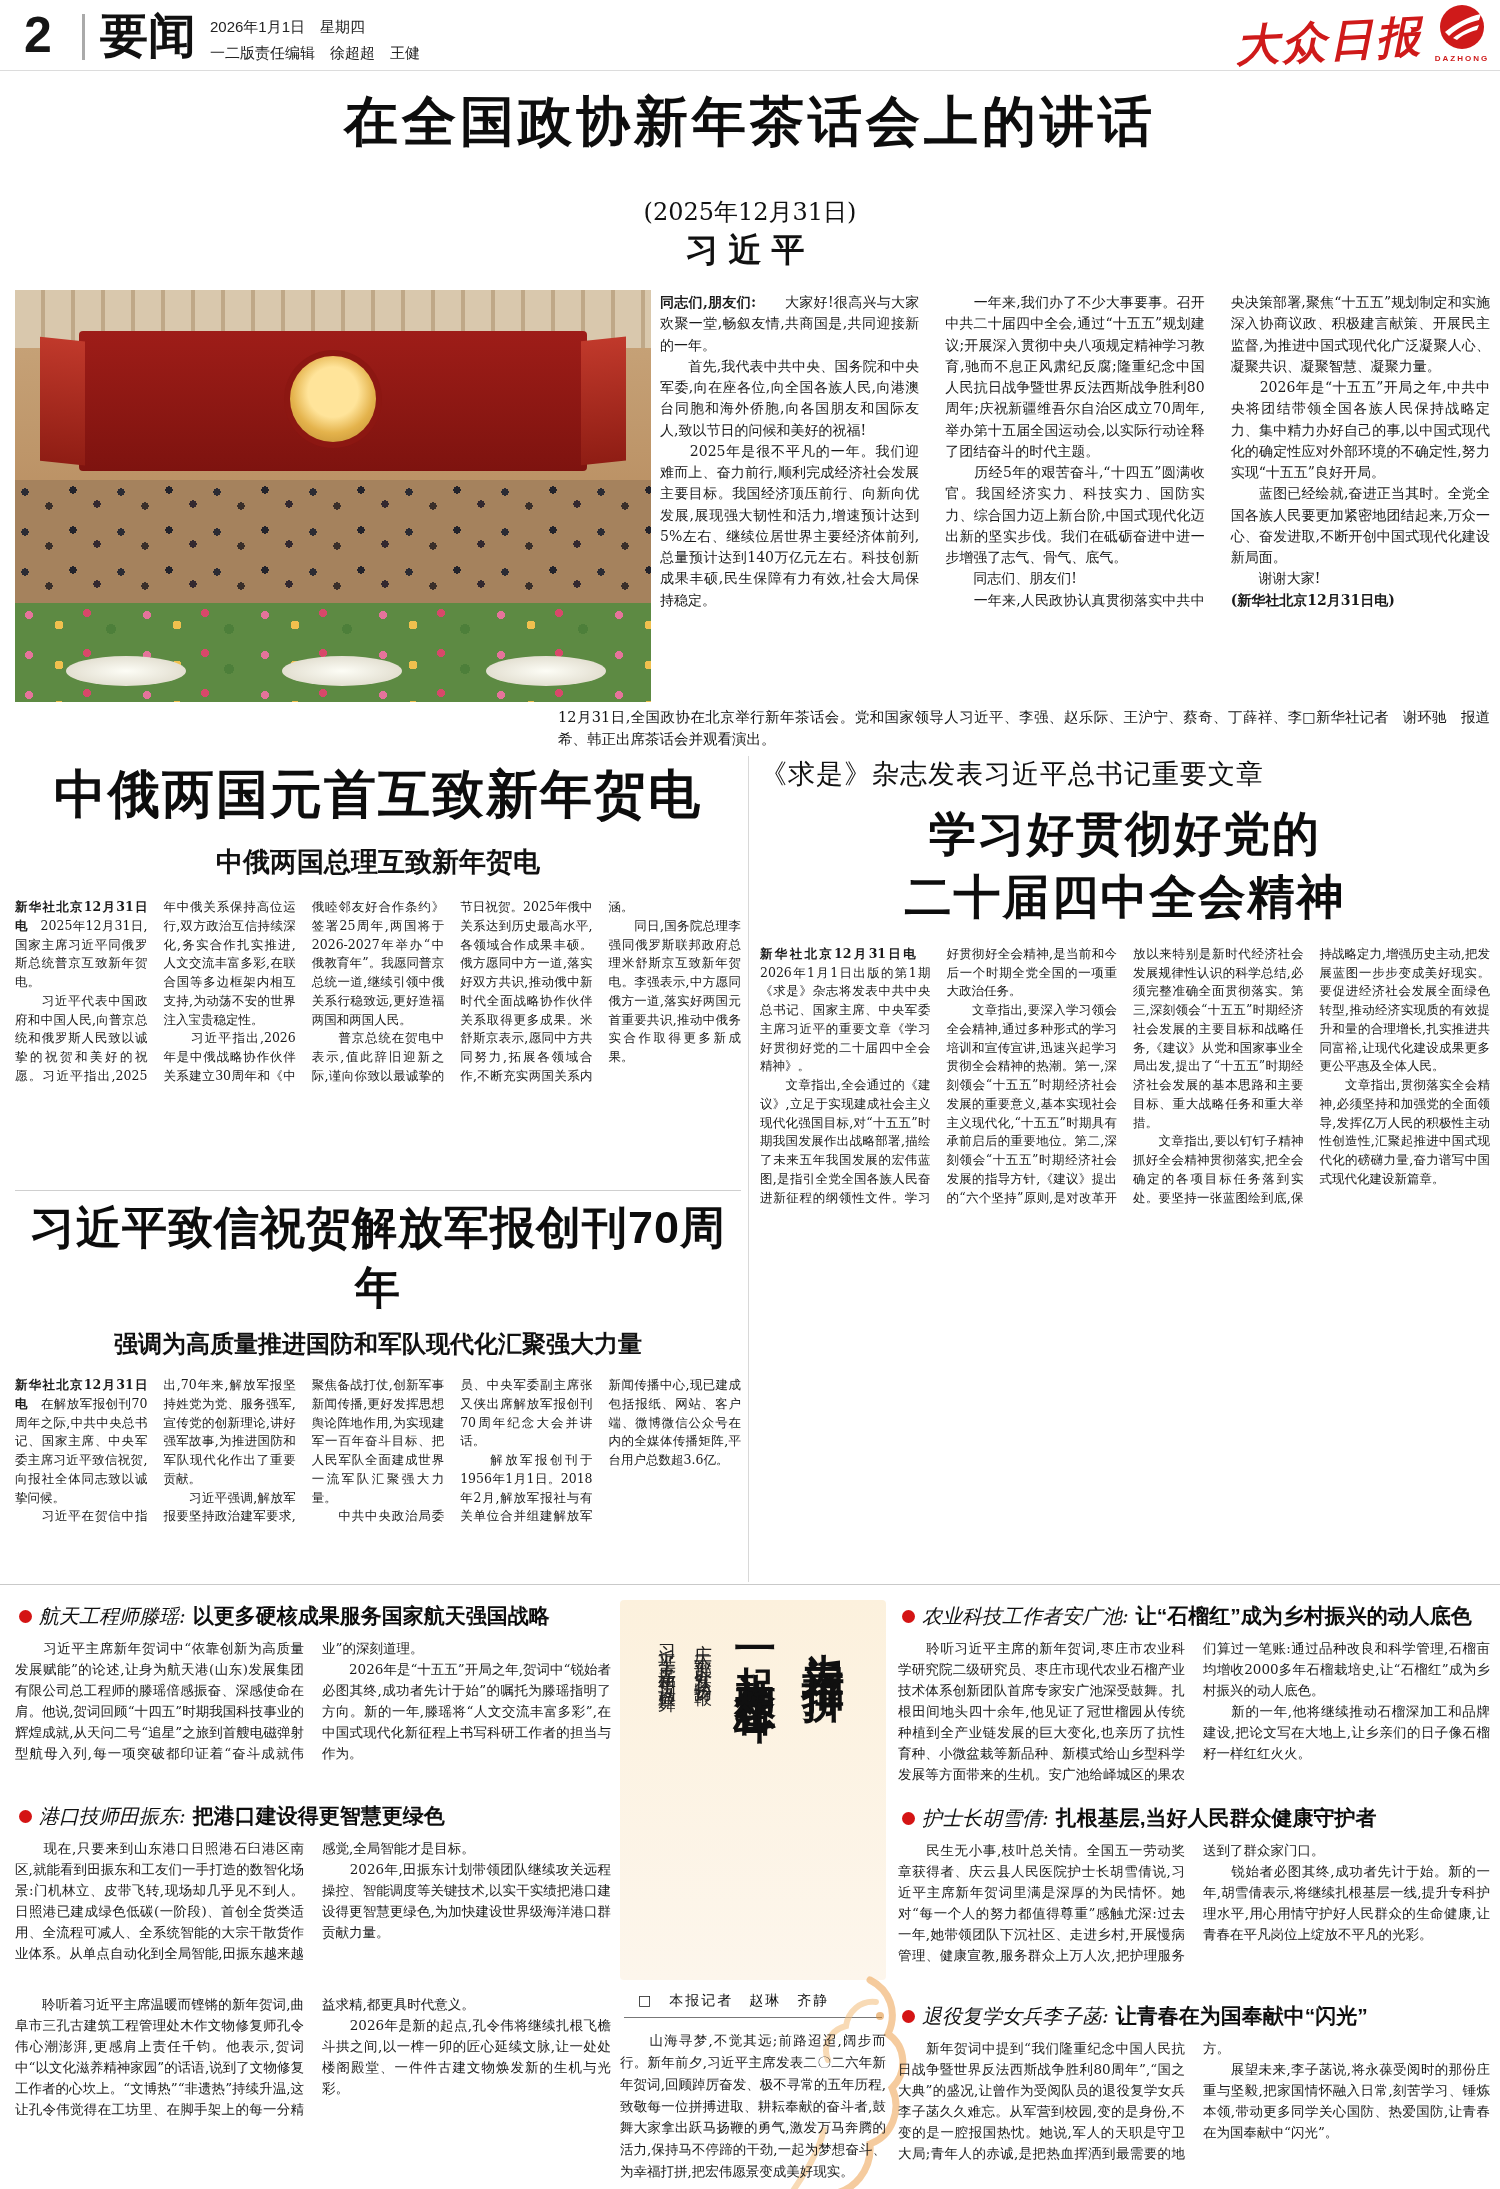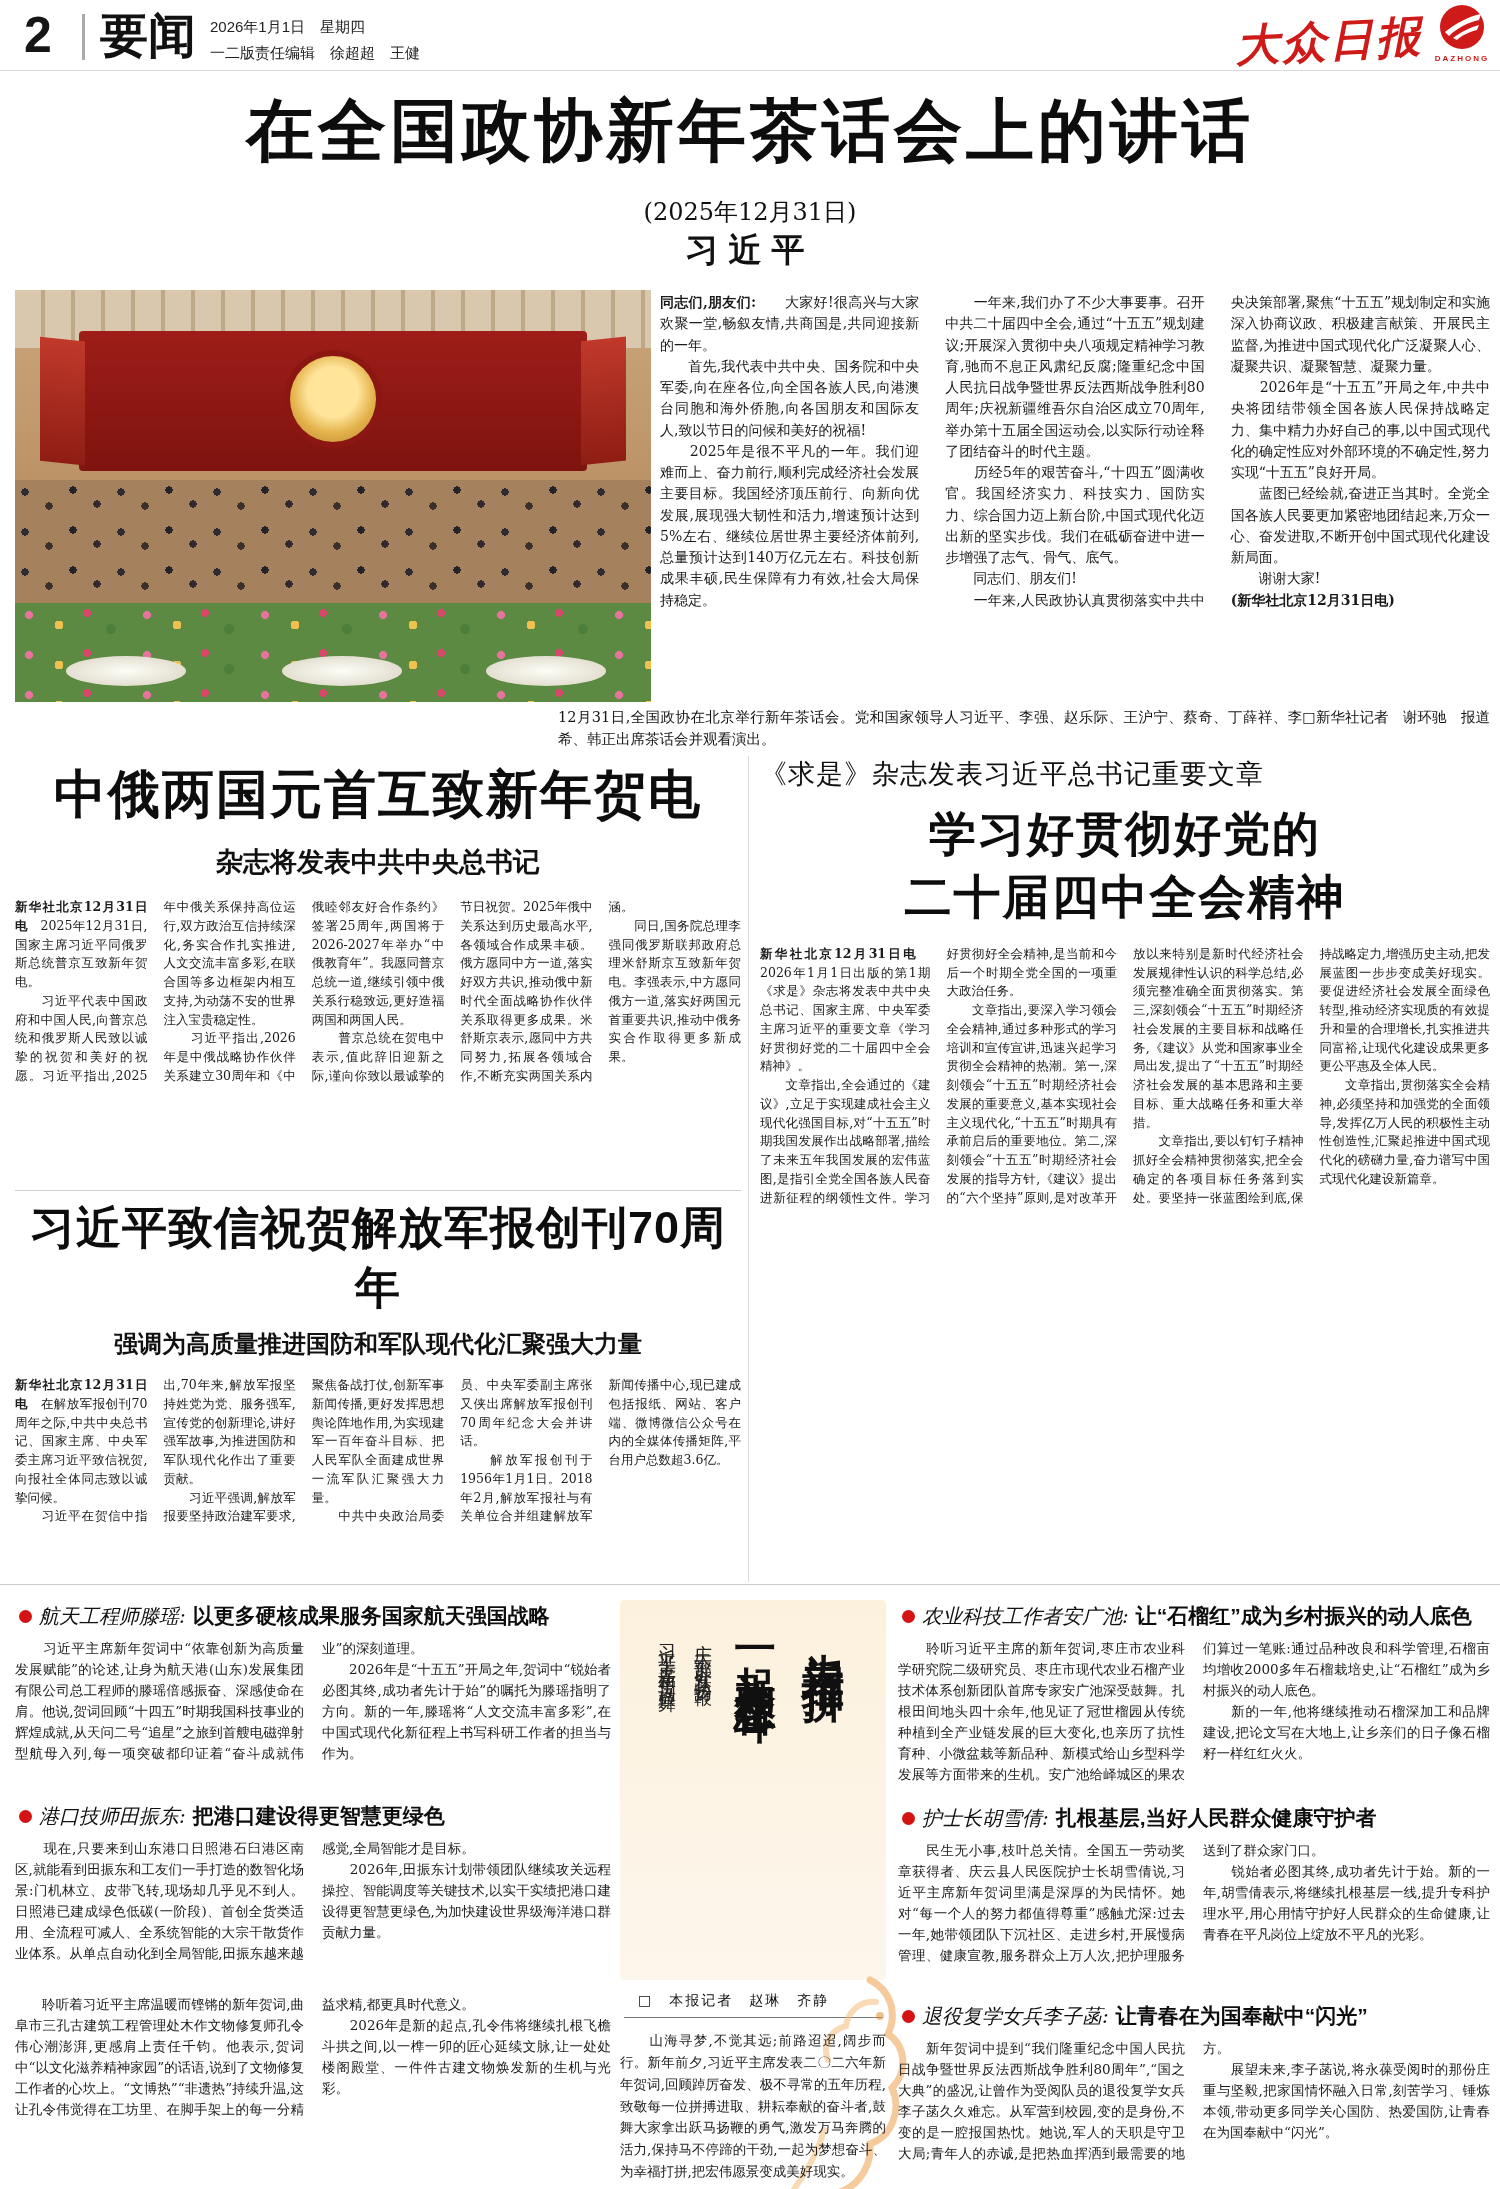--- a/index.html
+++ b/index.html
@@ -16,21 +16,21 @@
   .hdr-meta{position:absolute;left:210px;top:14px;font-family:"Liberation Sans",sans-serif;
             font-size:15px;color:#222;line-height:1.75;}
   .masthead{position:absolute;left:1190px;top:4px;width:300px;height:64px;text-align:right;}
   .mh-name{display:inline-block;font-family:"DejaVu Serif",serif;font-style:italic;font-weight:800;
            font-size:44px;color:#cf1a1a;letter-spacing:3px;transform:rotate(-3deg);vertical-align:top;margin-top:8px;}
   .mh-emb{display:inline-block;width:56px;height:62px;vertical-align:top;margin-left:6px;text-align:center;}
   .mh-sub{font-family:"Liberation Sans",sans-serif;font-size:8px;font-weight:700;color:#cf1a1a;letter-spacing:2px;}
 
   
   .m-title{position:absolute;left:0;top:86px;width:1500px;text-align:center;
-           font-family:"Liberation Sans",sans-serif;font-weight:700;font-size:68px;
+           font-family:"Liberation Sans",sans-serif;font-weight:700;font-size:54px;
            letter-spacing:4px;color:#0d0d0d;}
   .m-date{position:absolute;left:0;top:196px;width:1500px;text-align:center;font-size:24px;color:#111;}
   .m-author{position:absolute;left:0;top:228px;width:1500px;text-align:center;font-size:33px;
             font-weight:600;letter-spacing:10px;color:#111;}
 
   
   .photo{position:absolute;left:15px;top:290px;width:636px;height:412px;overflow:hidden;
          background:linear-gradient(#caa77d 0%,#b98f62 55%,#8a5f41 100%);}
   .p-balcony{position:absolute;left:0;top:0;width:100%;height:14%;
              background:repeating-linear-gradient(90deg,#d9c8ad 0 26px,#bfa888 26px 30px);}
@@ -187,21 +187,21 @@
     <span class="credit">□新华社记者　谢环驰　报道</span>
     <span>12月31日,全国政协在北京举行新年茶话会。党和国家领导人习近平、李强、赵乐际、王沪宁、蔡奇、丁薛祥、李希、韩正出席茶话会并观看演出。</span>
   </div>
 
   <div class="rule-v"></div>
   <div class="rule-h1"></div>
   <div class="rule-h2"></div>
 
   <div class="art-ru">
     <div class="a-head">中俄两国元首互致新年贺电</div>
-    <div class="a-sub">杂志将发表中共中央总书记</div>
+    <div class="a-sub">中俄两国总理互致新年贺电</div>
     <div class="cols"><span class="dl">新华社北京12月31日电</span><span>　2025年12月31日,国家主席习近平同俄罗斯总统普京互致新年贺电。
 　　习近平代表中国政府和中国人民,向普京总统和俄罗斯人民致以诚挚的祝贺和美好的祝愿。习近平指出,2025年中俄关系保持高位运行,双方政治互信持续深化,务实合作扎实推进,人文交流丰富多彩,在联合国等多边框架内相互支持,为动荡不安的世界注入宝贵稳定性。
 　　习近平指出,2026年是中俄战略协作伙伴关系建立30周年和《中俄睦邻友好合作条约》签署25周年,两国将于2026-2027年举办“中俄教育年”。我愿同普京总统一道,继续引领中俄关系行稳致远,更好造福两国和两国人民。
 　　普京总统在贺电中表示,值此辞旧迎新之际,谨向你致以最诚挚的节日祝贺。2025年俄中关系达到历史最高水平,各领域合作成果丰硕。俄方愿同中方一道,落实好双方共识,推动俄中新时代全面战略协作伙伴关系取得更多成果。米舒斯京表示,愿同中方共同努力,拓展各领域合作,不断充实两国关系内涵。
 　　同日,国务院总理李强同俄罗斯联邦政府总理米舒斯京互致新年贺电。李强表示,中方愿同俄方一道,落实好两国元首重要共识,推动中俄务实合作取得更多新成果。</span></div>
   </div>
 
   <div class="art-qs">
     <div class="a-kick">《求是》杂志发表习近平总书记重要文章</div>
     <div class="a-head">学习好贯彻好党的

